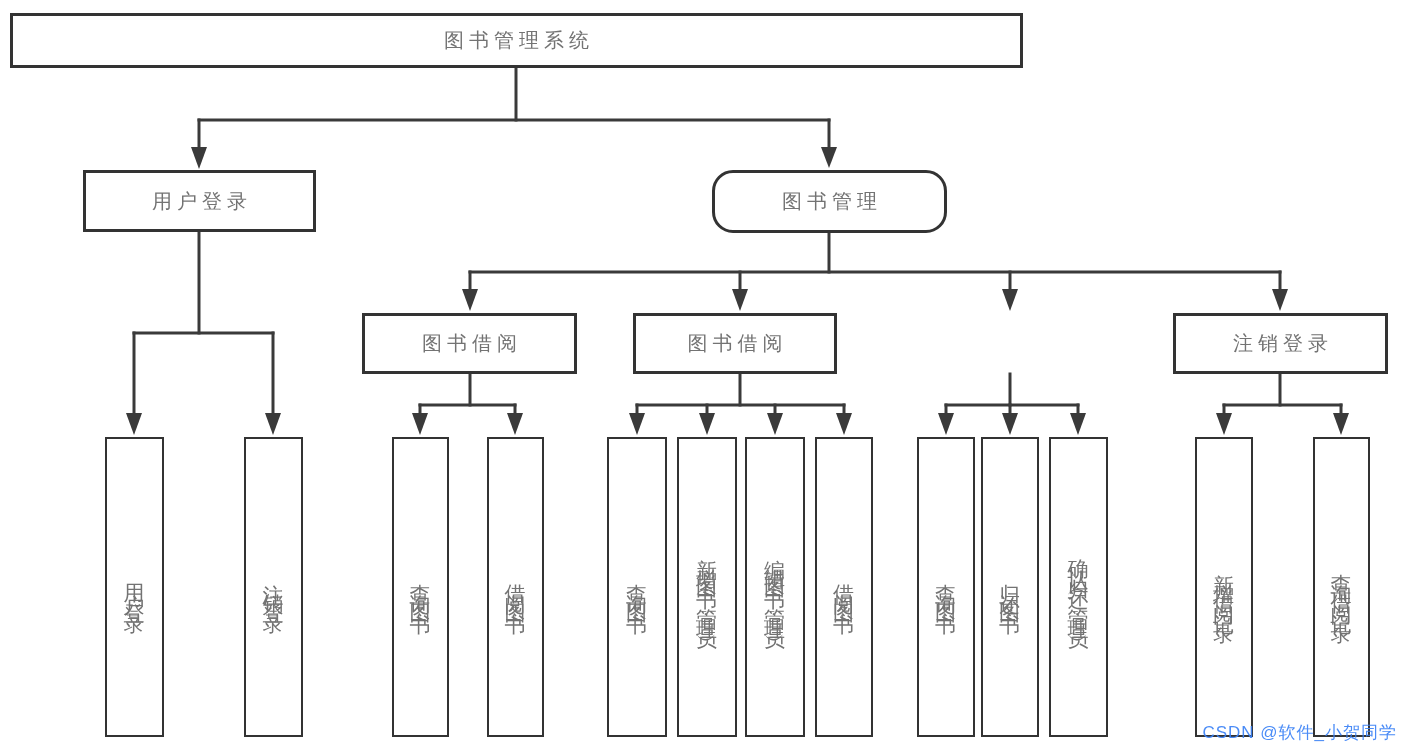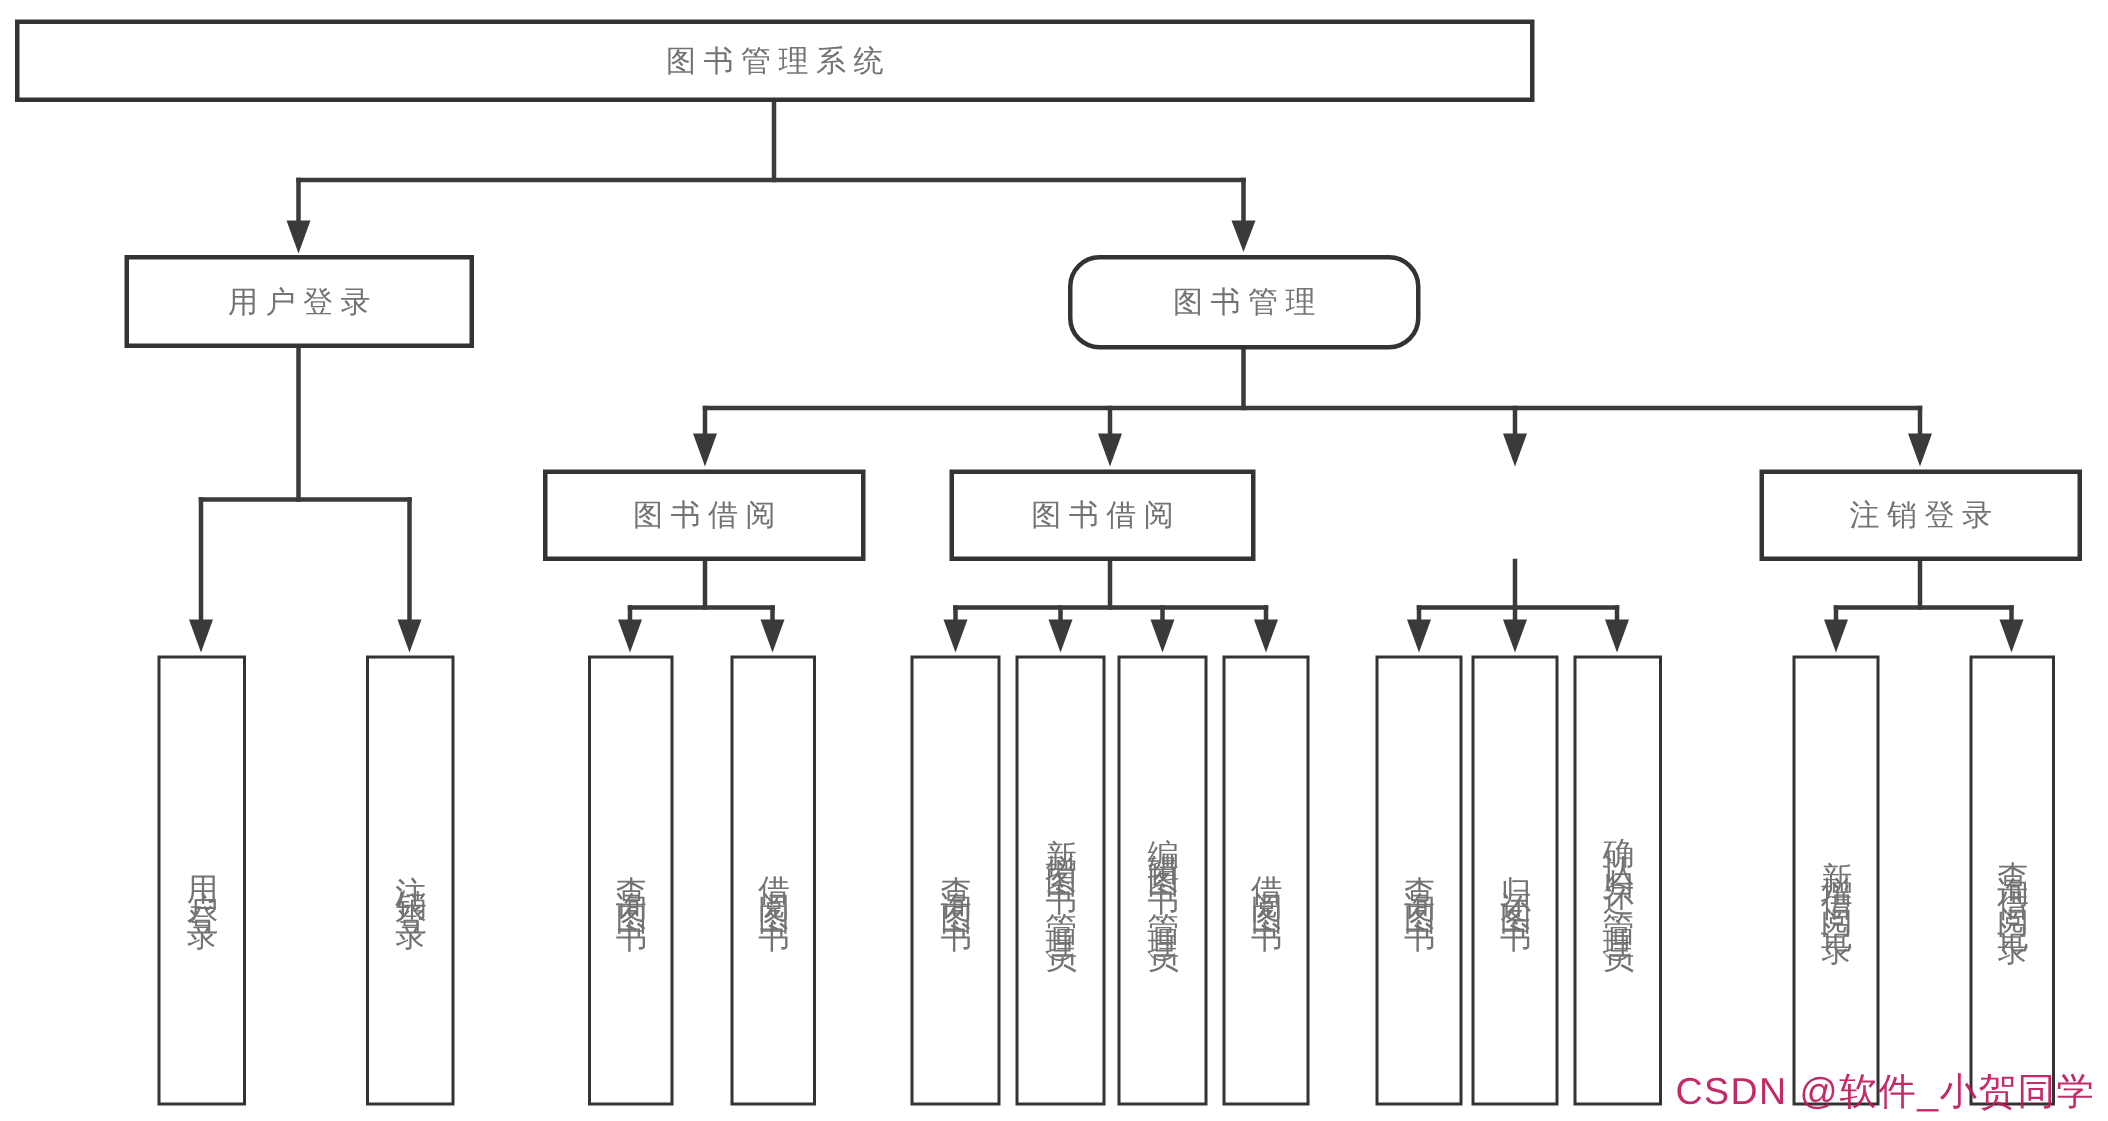--- a/index.html
+++ b/index.html
@@ -38,22 +38,22 @@
     writing-mode: vertical-rl;
     text-orientation: mixed;
     font-size: 21px;
     letter-spacing: 10px;
     line-height: 1;
   }
   .watermark {
     position: absolute;
     right: 8px;
     bottom: 3px;
-    font-size: 25px;
-    color: #be185d;
+    font-size: 17px;
+    color: #3b82f6;
     opacity: 0.92;
     letter-spacing: 1px;
     white-space: nowrap;
     z-index: 5;
   }
 </style>
 </head>
 <body>
 
 <div class="stage">

